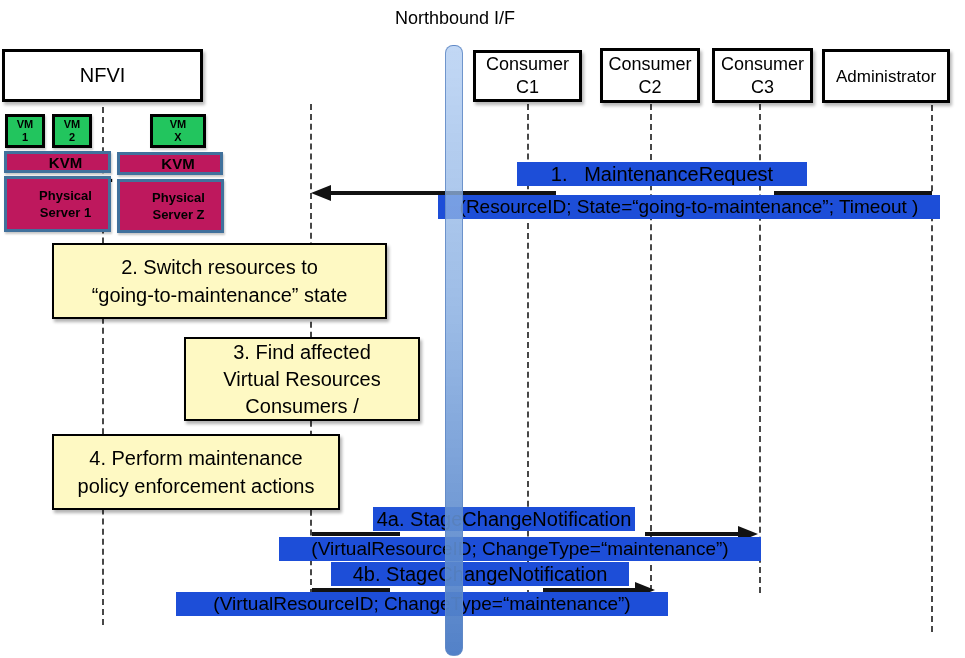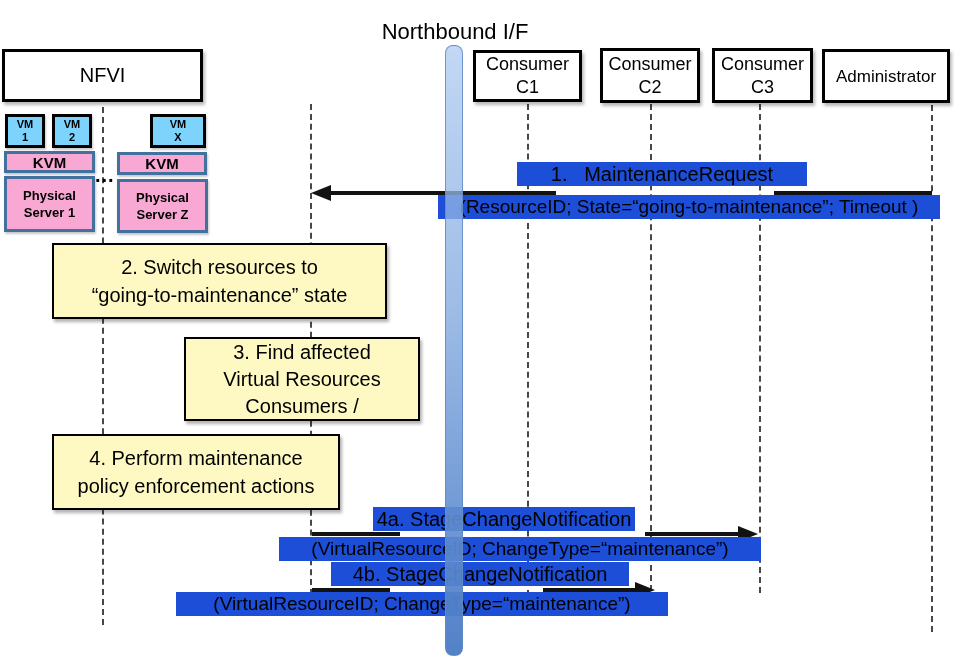--- a/index.html
+++ b/index.html
@@ -12,29 +12,29 @@
   
   .hbox{
     position:absolute;background:#fff;border:3px solid #000;z-index:3;
     display:flex;flex-direction:column;align-items:center;justify-content:center;
     text-align:center;box-shadow:2px 3px 3px rgba(0,0,0,0.28);
     font-size:18px;line-height:23px;
   }
   .hbox.big{font-size:20px;}
   
   .vmbox{
-    position:absolute;background:#7dd3fc;border:3px solid #000;z-index:3;
+    position:absolute;background:#22c55e;border:3px solid #000;z-index:3;
     display:flex;flex-direction:column;align-items:center;justify-content:center;
     text-align:center;font-size:11px;line-height:13px;font-weight:600;
     box-shadow:1px 2px 2px rgba(0,0,0,0.22);
   }
   .bluebox{
-    position:absolute;background:#f9a8d4;border:3px solid #41719c;z-index:3;
+    position:absolute;background:#be185d;border:3px solid #41719c;z-index:3;
     display:flex;flex-direction:column;align-items:center;justify-content:center;
-    text-align:center;box-shadow:1px 2px 2px rgba(0,0,0,0.22);
+    text-align:center;box-shadow:1px 2px 2px rgba(0,0,0,0.22);padding-left:16px;
   }
   .kvm{font-size:15px;font-weight:700;}
   .pserver{font-size:13px;line-height:17px;font-weight:600;text-align:right;}
   .dots{position:absolute;z-index:3;font-size:20px;font-weight:700;letter-spacing:1px;}
   
   .procbox{
     position:absolute;background:#fef9c3;border:2px solid #000;z-index:3;
     display:flex;flex-direction:column;align-items:center;justify-content:center;
     text-align:center;font-size:20px;line-height:28px;
     box-shadow:2px 3px 3px rgba(0,0,0,0.3);
@@ -47,21 +47,21 @@
   .head-r{position:absolute;width:0;height:0;z-index:2;
     border-top:8px solid transparent;border-bottom:8px solid transparent;
     border-left:20px solid #121212;}
   
   .msg{
     position:absolute;z-index:4;background:#1d4ed8;text-align:center;
     font-size:20px;line-height:24px;white-space:nowrap;
   }
   .msg.param{font-size:19px;}
   
-  .title{position:absolute;z-index:4;font-size:22px;text-align:center;margin-top:11px;}
+  .title{position:absolute;z-index:4;font-size:18px;text-align:center;}
   
   .bar{
     position:absolute;left:445px;top:45px;width:16px;height:609px;z-index:6;
     border-radius:8px;border:1px solid rgba(98,138,198,0.85);
     background:linear-gradient(180deg,
       rgba(168,199,240,0.70) 0%,
       rgba(133,172,224,0.82) 45%,
       rgba(77,125,198,0.97) 100%);
   }
 </style>

